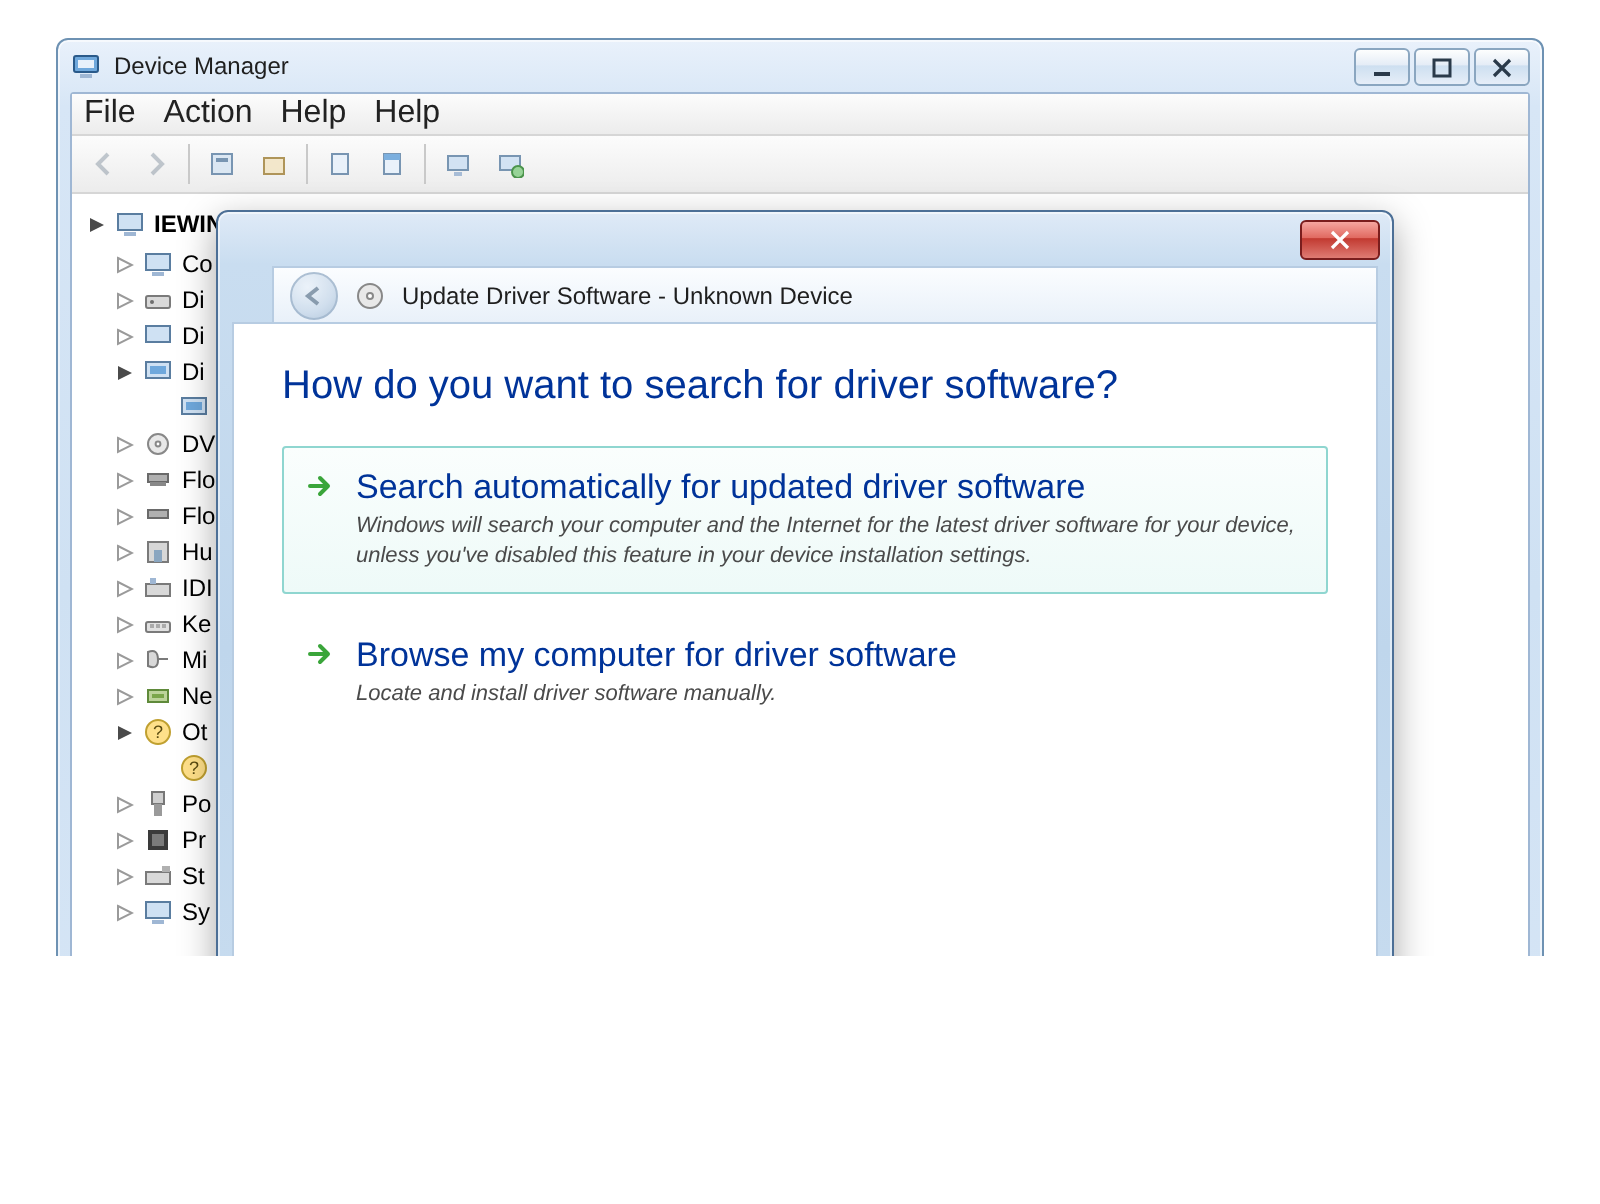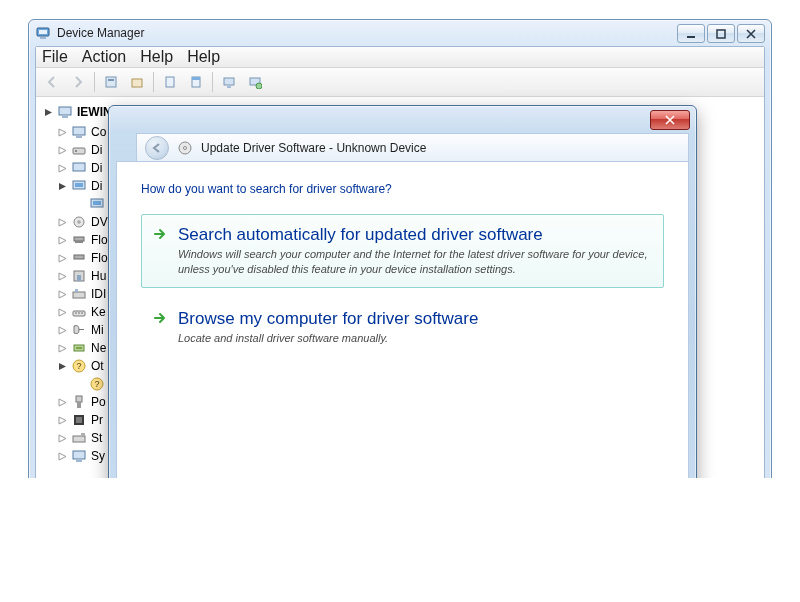--- a/index.html
+++ b/index.html
@@ -36,21 +36,21 @@
     background:linear-gradient(#f5a6a0,#e0685f 45%,#c23a31 46%,#df7b73);display:flex;align-items:center;justify-content:center;}
   .dlg-close svg{width:10px;height:10px;}
   .dlg-head{position:absolute;left:7px;right:7px;top:27px;height:28px;background:linear-gradient(#fbfdff,#e8f0f9);
     border:1px solid #b7cce2;border-bottom:none;display:flex;align-items:center;padding:0 8px;gap:8px;color:#123;margin-left:20px;}
   .dlg-back{width:22px;height:22px;border-radius:50%;background:radial-gradient(circle at 35% 30%,#e5eef7,#b8cde3 60%,#8aa9c6);
     border:1px solid #6f8fb0;display:flex;align-items:center;justify-content:center;opacity:.55;}
   .dlg-head-icon{width:16px;height:16px;}
   .dlg-head-title{font-size:12px;color:#1f1f1f;}
   .dlg-body{position:absolute;left:7px;right:7px;top:55px;bottom:44px;background:#fff;border:1px solid #b7cce2;padding:18px 24px 10px;}
   .dlg-foot{position:absolute;left:7px;right:19px;bottom:7px;height:37px;background:#f1f1f1;border:1px solid #b7cce2;border-top-color:#d6d6d6;display:flex;align-items:center;justify-content:center;padding:0 10px;}
-  .dlg-heading{color:#003399;font-size:12px;margin:2px 0 18px 0;}
+  .dlg-heading{color:#003399;font-size:20px;margin:2px 0 18px 0;}
 
   .opt{border:1px solid transparent;border-radius:2px;padding:10px 14px 10px 36px;position:relative;margin-bottom:10px;cursor:pointer;}
   .opt.selected{border-color:#8fd6d0;background:linear-gradient(#fafefd,#eefaf8);}
   .opt .arrow{position:absolute;left:10px;top:11px;width:16px;height:16px;}
   .opt-title{color:#003399;font-size:17px;margin-bottom:2px;}
   .opt-desc{color:#4a4a4a;font-size:11px;line-height:1.35;font-style:italic;}
 
   .btn{min-width:72px;height:22px;border:1px solid #8a8a8a;border-radius:3px;background:linear-gradient(#fdfdfd,#e7e7e7 45%,#dcdcdc 46%,#f1f1f1);
     font-size:12px;color:#222;padding:0 12px;display:flex;align-items:center;justify-content:center;}
 

